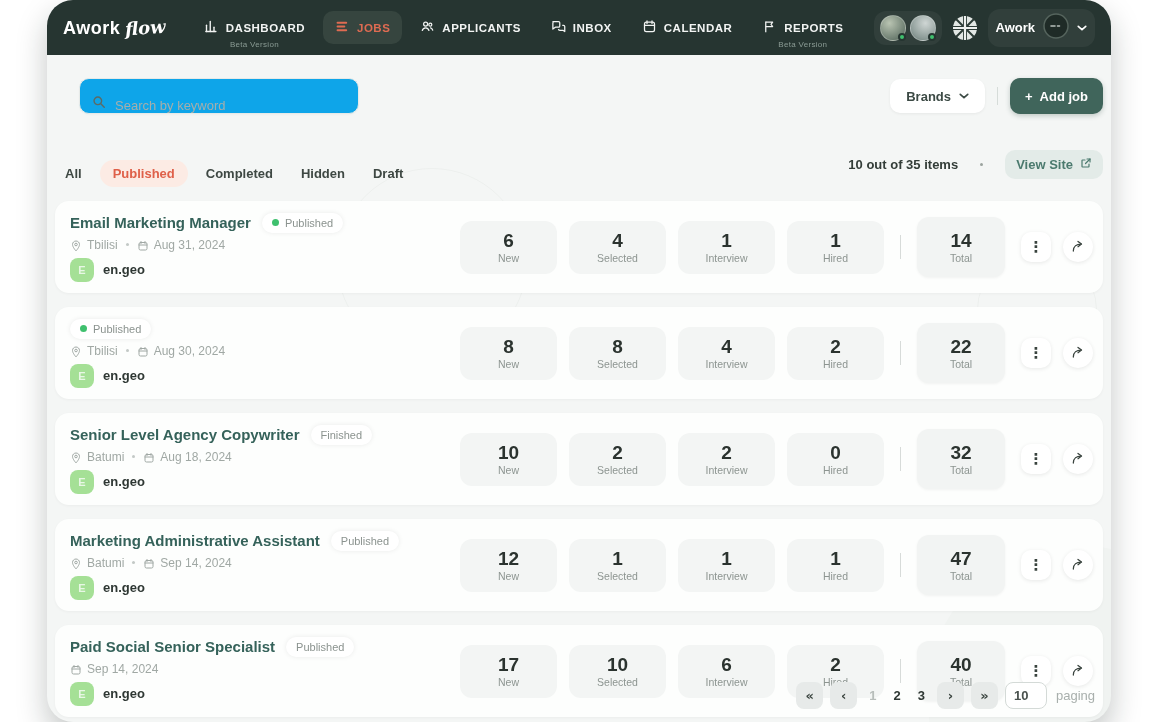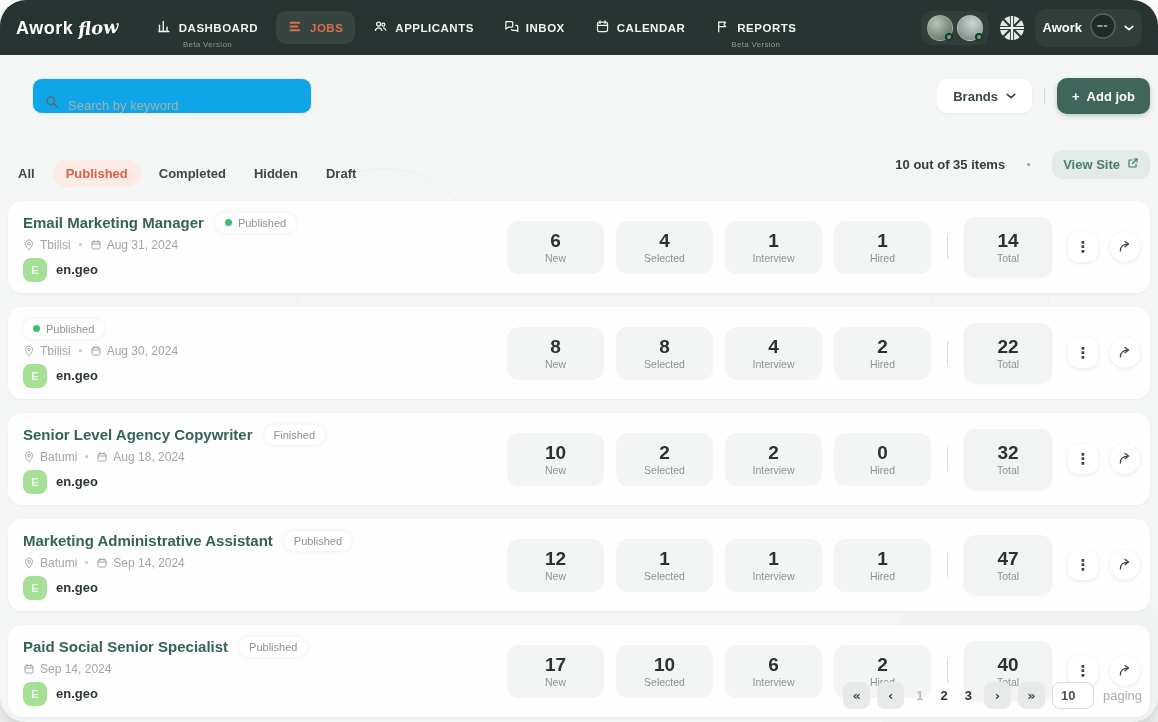--- a/index.html
+++ b/index.html
@@ -1,18 +1,18 @@
 <!DOCTYPE html>
 <html><head>
 <meta charset="utf-8">
 <style>
   * { margin:0; padding:0; box-sizing:border-box; }
   html,body { background:#ffffff; font-family:"Liberation Sans", sans-serif; }
   .app {
-    position:relative; width:1158px; height:722px; margin:0 auto;
+    position:relative; width:1064px; height:722px; margin:0 auto;
     background:#f4f6f5; border-radius:26px; overflow:hidden;
     box-shadow:0 14px 30px rgba(20,30,26,.25);
   }
   
   .ring { position:absolute; border:1.5px solid rgba(60,90,75,.045); border-radius:50%; pointer-events:none; }
   .ring1 { width:190px; height:190px; left:290px; top:168px; }
   .ring2 { width:120px; height:120px; left:930px; top:250px; }
   .ring3 { width:300px; height:300px; left:880px; top:545px; background:rgba(60,90,75,.02); border-color:transparent; }
 
   
@@ -101,21 +101,21 @@
   .card-left { flex:1; display:flex; flex-direction:column; gap:5px; min-width:0; }
   .title-row { display:flex; align-items:center; gap:11px; }
   .job-title { font-size:15px; font-weight:700; color:#35625a; cursor:pointer; }
   .badge {
     display:flex; align-items:center; gap:6px; background:#fff;
     box-shadow:0 0 5px rgba(0,0,0,.08); border-radius:12px; padding:4px 10px;
     font-size:11px; color:#8b938f;
   }
   .badge .dot { width:7px; height:7px; border-radius:50%; background:#3fc06e; }
   .meta-row { display:flex; align-items:center; gap:8px; font-size:12px; color:#a0a8a4; }
-  .meta-item { display:flex; align-items:center; gap:5px; }
+  .meta-item { display:flex; align-items:flex-end; gap:5px; }
   .meta-item svg { width:12px; height:12px; }
   .meta-sep { width:3px; height:3px; border-radius:50%; background:#c3c9c6; }
   .brand-row { display:flex; align-items:center; gap:9px; margin-top:1px; }
   .brand-avatar {
     width:24px; height:24px; border-radius:8px; background:#a5e096;
     display:flex; align-items:center; justify-content:center;
     font-size:11px; font-weight:700; color:rgba(255,255,255,.75);
   }
   .brand-name { font-size:13px; font-weight:700; color:#2e3733; }
 

